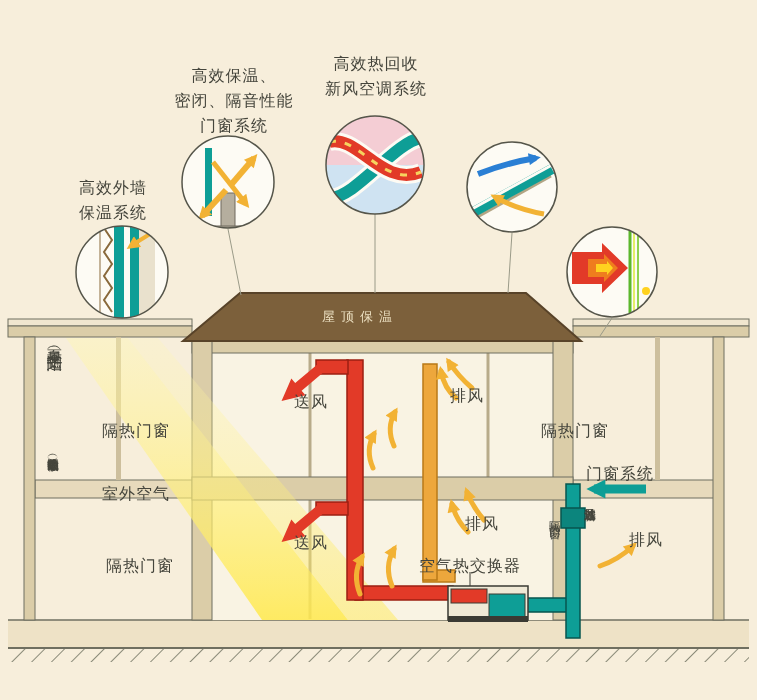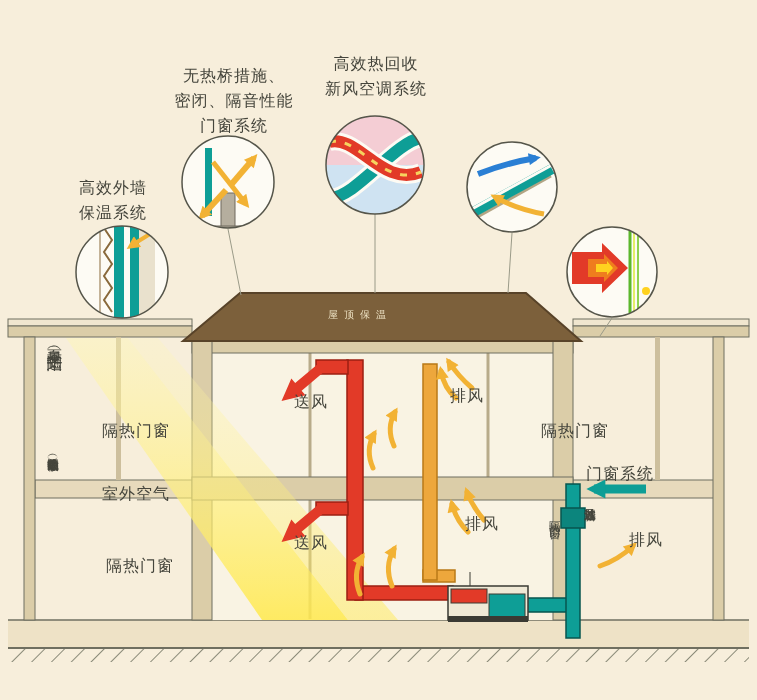--- a/index.html
+++ b/index.html
@@ -2,21 +2,21 @@
 <html><head>
 <meta charset="utf-8">
 <style>
   html,body{margin:0;padding:0;}
   body{font-family:"Liberation Sans",sans-serif;}
   #stage{position:relative;width:757px;height:700px;background:#f7eedb;overflow:hidden;}
   #stage svg{position:absolute;left:0;top:0;}
   .lbl{position:absolute;font-size:16px;color:#45453c;text-align:center;
        white-space:pre-line;line-height:1.55;letter-spacing:1px;}
   .lbl.small{font-size:11.5px;}
-  .lbl.roof{color:#ece0c2;letter-spacing:6px;font-size:10px;}
+  .lbl.roof{color:#ece0c2;letter-spacing:6px;font-size:13px;}
   .lbl.v{writing-mode:vertical-rl;text-align:start;letter-spacing:2px;line-height:1.1;}
   .lbl.v2{writing-mode:vertical-rl;text-align:start;letter-spacing:0;line-height:1.05;}
 </style>
 </head>
 <body>
 
 <div id="stage">
 
 <svg width="757" height="700" viewBox="0 0 757 700">
   <defs>
@@ -216,39 +216,40 @@
       <polygon points="588,259 604,259 604,254 618,268 604,282 604,277 588,277" fill="#ef7d1e"></polygon>
       <polygon points="596,264 607,264 607,261 613,268 607,275 607,272 596,272" fill="#ffd21f"></polygon>
       <circle cx="646" cy="291" r="4" fill="#ffd21f"></circle>
     </g>
     <circle cx="612" cy="272" r="45" fill="none" stroke="#55554a" stroke-width="1.5"></circle>
   </g>
 </svg>
 
   <div class="lbl" style="left:68px;top:176px;width:90px;">高效外墙
 保温系统</div>
-  <div class="lbl" style="left:164px;top:64px;width:140px;">无热桥措施、
+  <div class="lbl" style="left:164px;top:64px;width:140px;">高效保温、
 密闭、隔音性能
 门窗系统</div>
   <div class="lbl" style="left:306px;top:52px;width:140px;">高效热回收
 新风空调系统</div>
 
   <div class="lbl roof" style="left:300px;top:307px;width:120px;">屋顶保温</div>
 
   <div class="lbl" style="left:281px;top:390px;width:60px;">送风</div>
   <div class="lbl" style="left:281px;top:531px;width:60px;">送风</div>
   <div class="lbl" style="left:437px;top:384px;width:60px;">排风</div>
   <div class="lbl" style="left:452px;top:512px;width:60px;">排风</div>
   <div class="lbl" style="left:616px;top:528px;width:60px;">排风</div>
 
   <div class="lbl" style="left:86px;top:419px;width:100px;">隔热门窗</div>
   <div class="lbl" style="left:525px;top:419px;width:100px;">隔热门窗</div>
   <div class="lbl" style="left:90px;top:554px;width:100px;">隔热门窗</div>
   <div class="lbl v" style="left:548px;top:512px;height:70px;font-size:11.5px;">隔热门窗</div>
 
   <div class="lbl" style="left:86px;top:482px;width:100px;">室外空气</div>
+  <div class="lbl" style="left:410px;top:554px;width:120px;">空气热交换器</div>
   <div class="lbl" style="left:570px;top:462px;width:100px;">门窗系统</div>
   <div class="lbl v2 small" style="left:584px;top:500px;height:86px;">新风过滤装置</div>
 
   <div class="lbl v" style="left:46px;top:336px;height:110px;">夏季（遮阳）</div>
   <div class="lbl v2 small" style="left:47px;top:450px;height:165px;">冬季（被动式太阳能吸热）</div>
 
 </div>
 
 </body></html>

